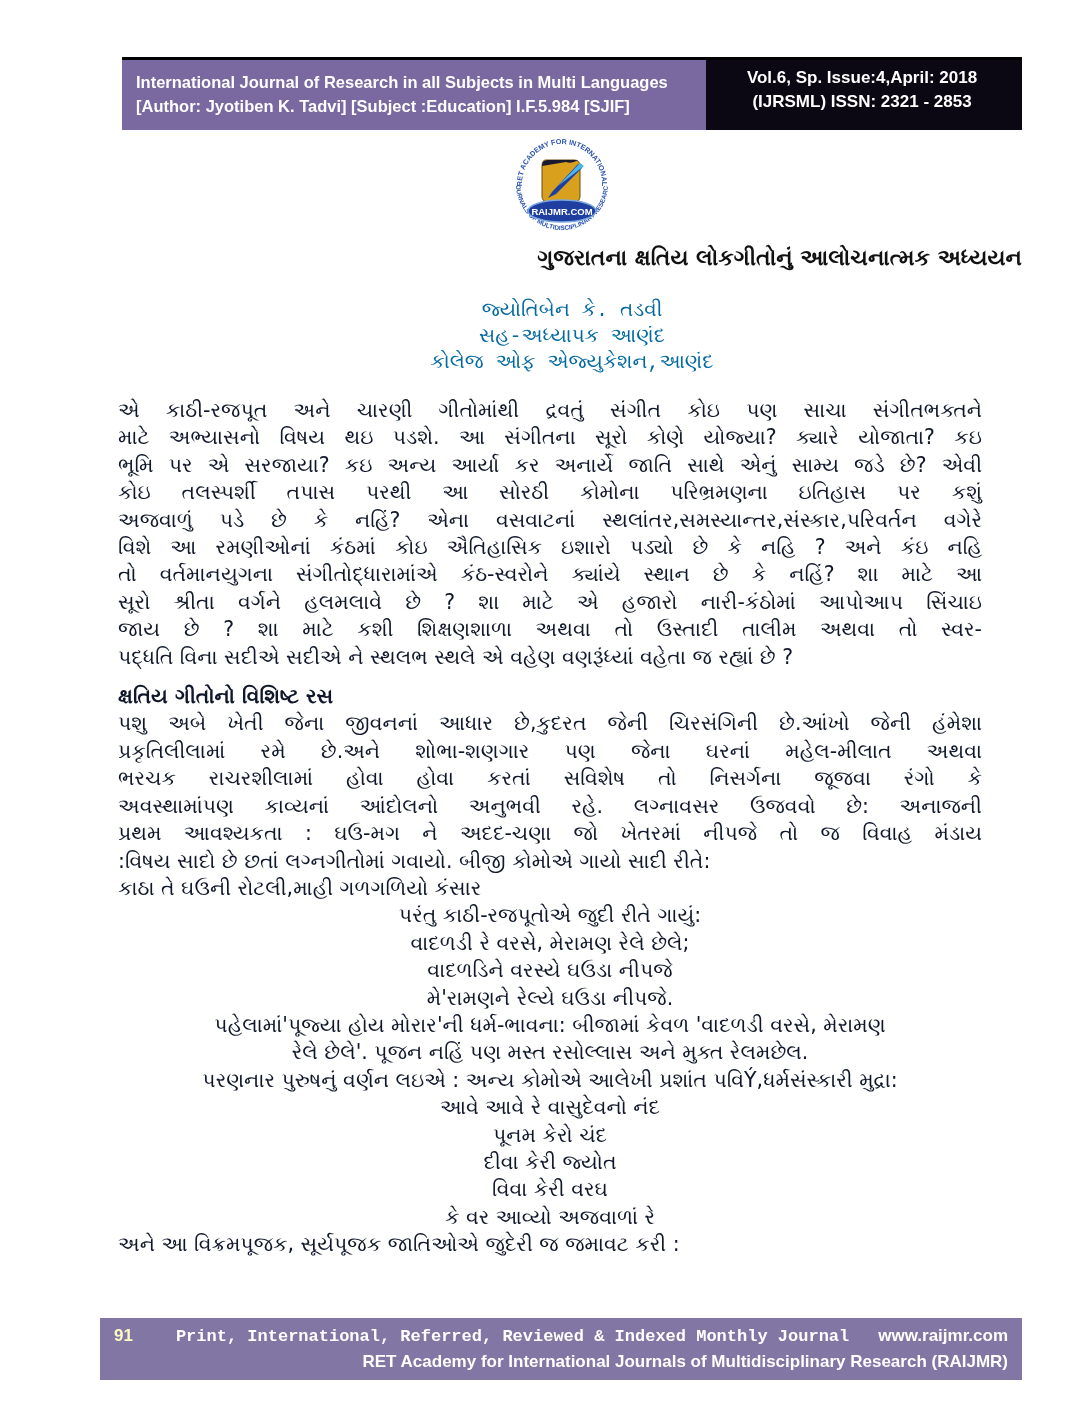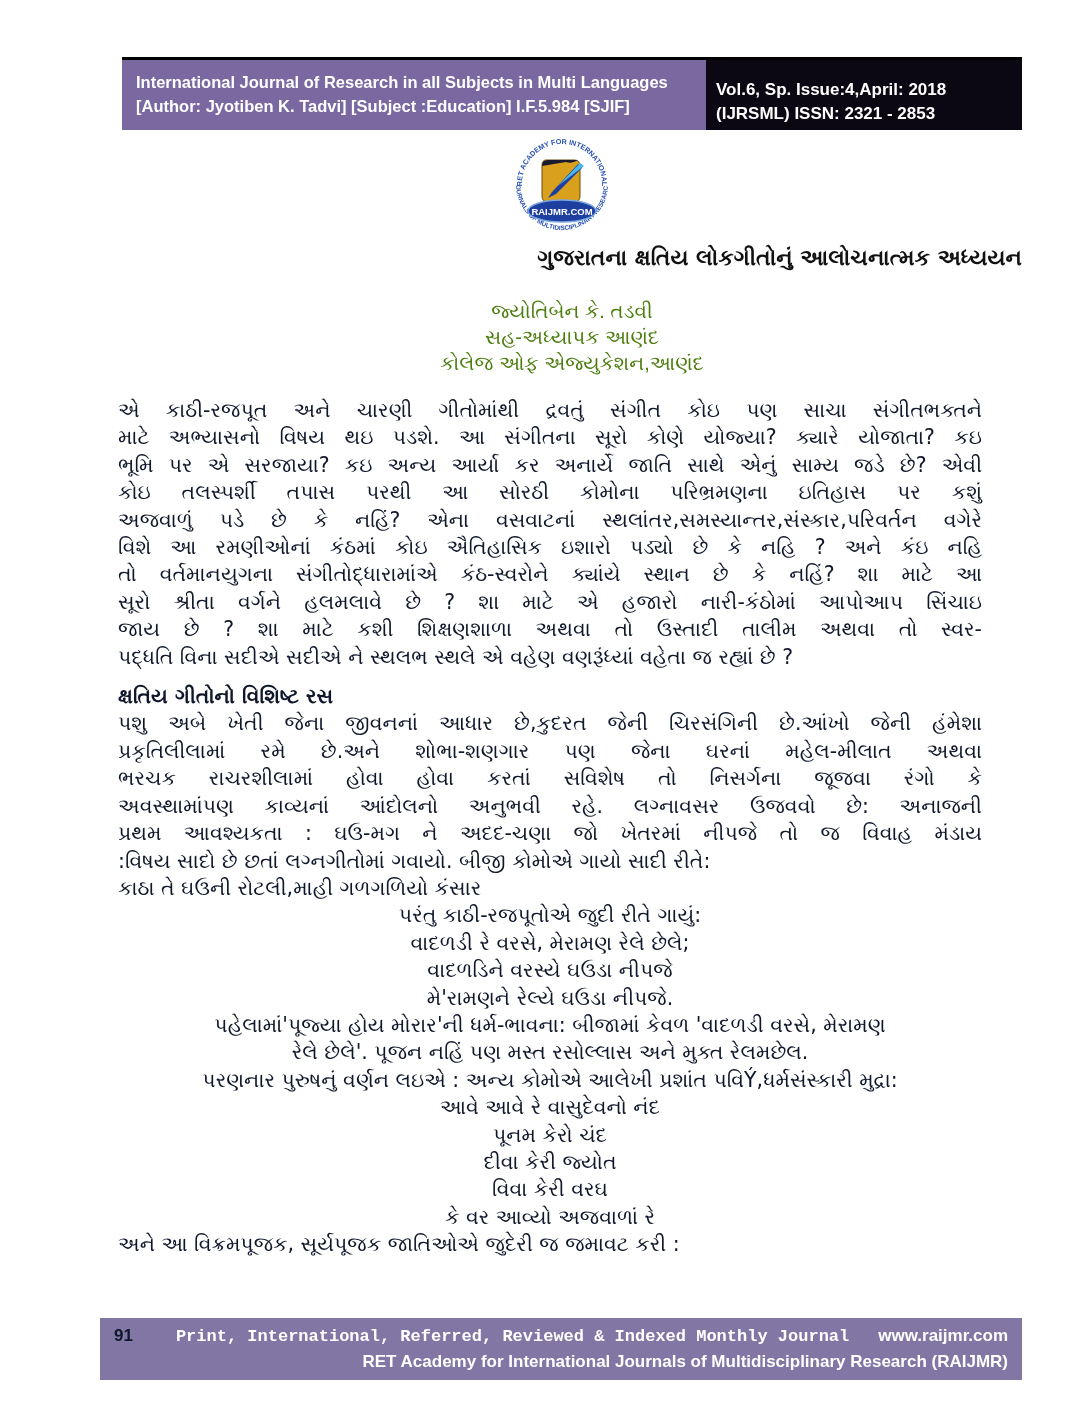--- a/index.html
+++ b/index.html
@@ -32,22 +32,22 @@
     line-height: 24px;
     padding: 10px 12px 10px 14px;
   }
   .header-right {
     width: 316px;
     background: #0b0713;
     color: #ffffff;
     font-weight: bold;
     font-size: 17px;
     line-height: 24px;
-    text-align: left;
-    padding: 18px 14px 10px 10px;
+    text-align: center;
+    padding: 6px 14px 10px 10px;
   }
   .logo {
     position: absolute;
     left: 508px; top: 130px;
     width: 108px; height: 108px;
   }
   .article-title {
     position: absolute;
     left: 122px; right: 58px; top: 245px;
     text-align: right;
@@ -55,22 +55,22 @@
     font-size: 22px;
     color: #111111;
     font-family: "DejaVu Sans", sans-serif;
   }
   .author-block {
     position: absolute;
     left: 122px; right: 58px; top: 298px;
     text-align: center;
     font-size: 20px;
     line-height: 26px;
-    color: #4d7c0f;
-    font-family: Liberation Sans, sans-serif;
+    color: #0369a1;
+    font-family: Liberation Mono, monospace;
   }
   .article-body {
     position: absolute;
     left: 118px; right: 98px; top: 397px;
     font-size: 20.5px;
     line-height: 27.4px;
     color: #0f172a;
     font-family: "DejaVu Sans", sans-serif;
   }
   .bl { min-height: 27.4px; }
@@ -82,21 +82,21 @@
     position: absolute;
     left: 100px; right: 58px; top: 1318px;
     background: #8276a4;
     color: #ffffff;
     font-weight: bold;
     font-size: 17px;
     line-height: 25px;
     padding: 5px 14px 6px 14px;
   }
   .footer-row1 { display: flex; align-items: baseline; }
-  .footer-page-number { color: #0f172a; margin-right: 14px; }
+  .footer-page-number { color: #fef9c3; margin-right: 14px; }
   .footer-journal { flex: 1; text-align: center; font-family: Liberation Mono, monospace; }
   .footer-site { text-align: right; }
   .footer-row2 { text-align: right; }
 </style>
 </head>
 <body>
 
 <div class="page">
 
   <div class="top-rule"></div>

